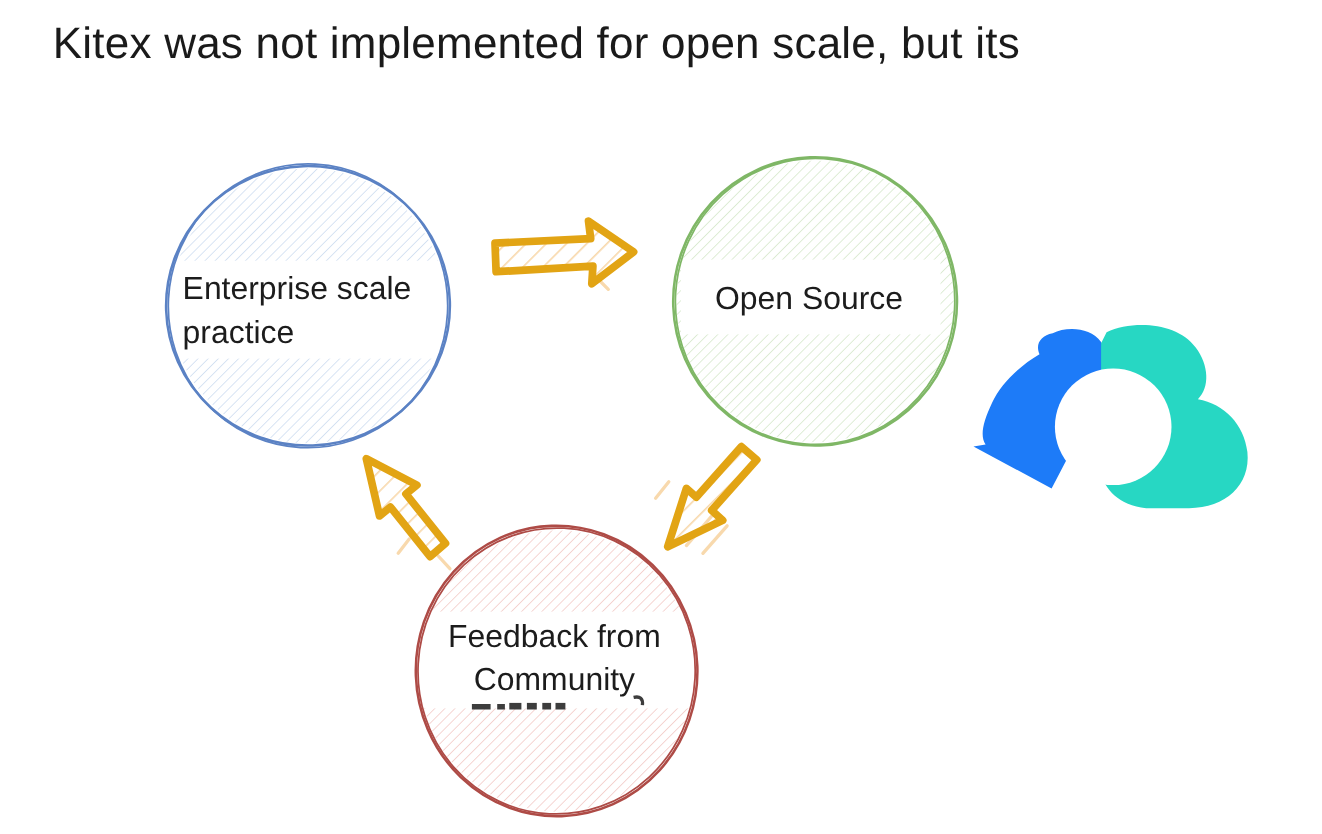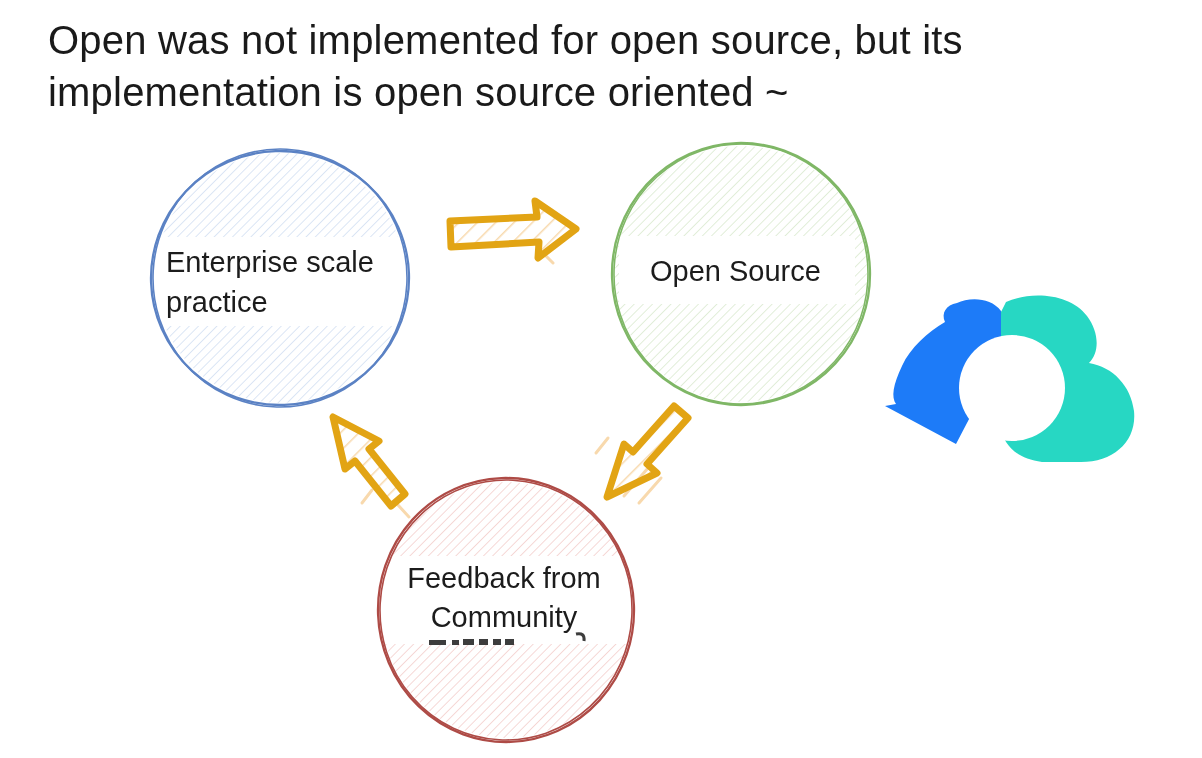--- a/index.html
+++ b/index.html
@@ -16,22 +16,21 @@
   svg text{
     font-family:"Liberation Sans","DejaVu Sans",sans-serif;
   }
   .node-label{font-size:29px;fill:#1c1c1c;}
   .canvas-svg{position:absolute;left:0;top:0;}
 </style>
 </head>
 <body>
 
 <div class="slide-title">
-  <div>Open was not implemented for open source, but its</div>
-  <div>implementation is open source oriented ~</div>
+  <div>Kitex was not implemented for open scale, but its</div>
 </div>
 
 <svg class="canvas-svg" width="1202" height="758" viewBox="0 0 1202 758">
   <defs>
     <pattern id="hatch-blue" width="6.5" height="6.5" patternUnits="userSpaceOnUse" patternTransform="rotate(45)">
       <line x1="0" y1="0" x2="0" y2="6.5" stroke-width="1.3" stroke="#c9d9ef"></line>
     </pattern>
     <pattern id="hatch-green" width="6.5" height="6.5" patternUnits="userSpaceOnUse" patternTransform="rotate(45)">
       <line x1="0" y1="0" x2="0" y2="6.5" stroke-width="1.3" stroke="#d2e6c6"></line>
     </pattern>

